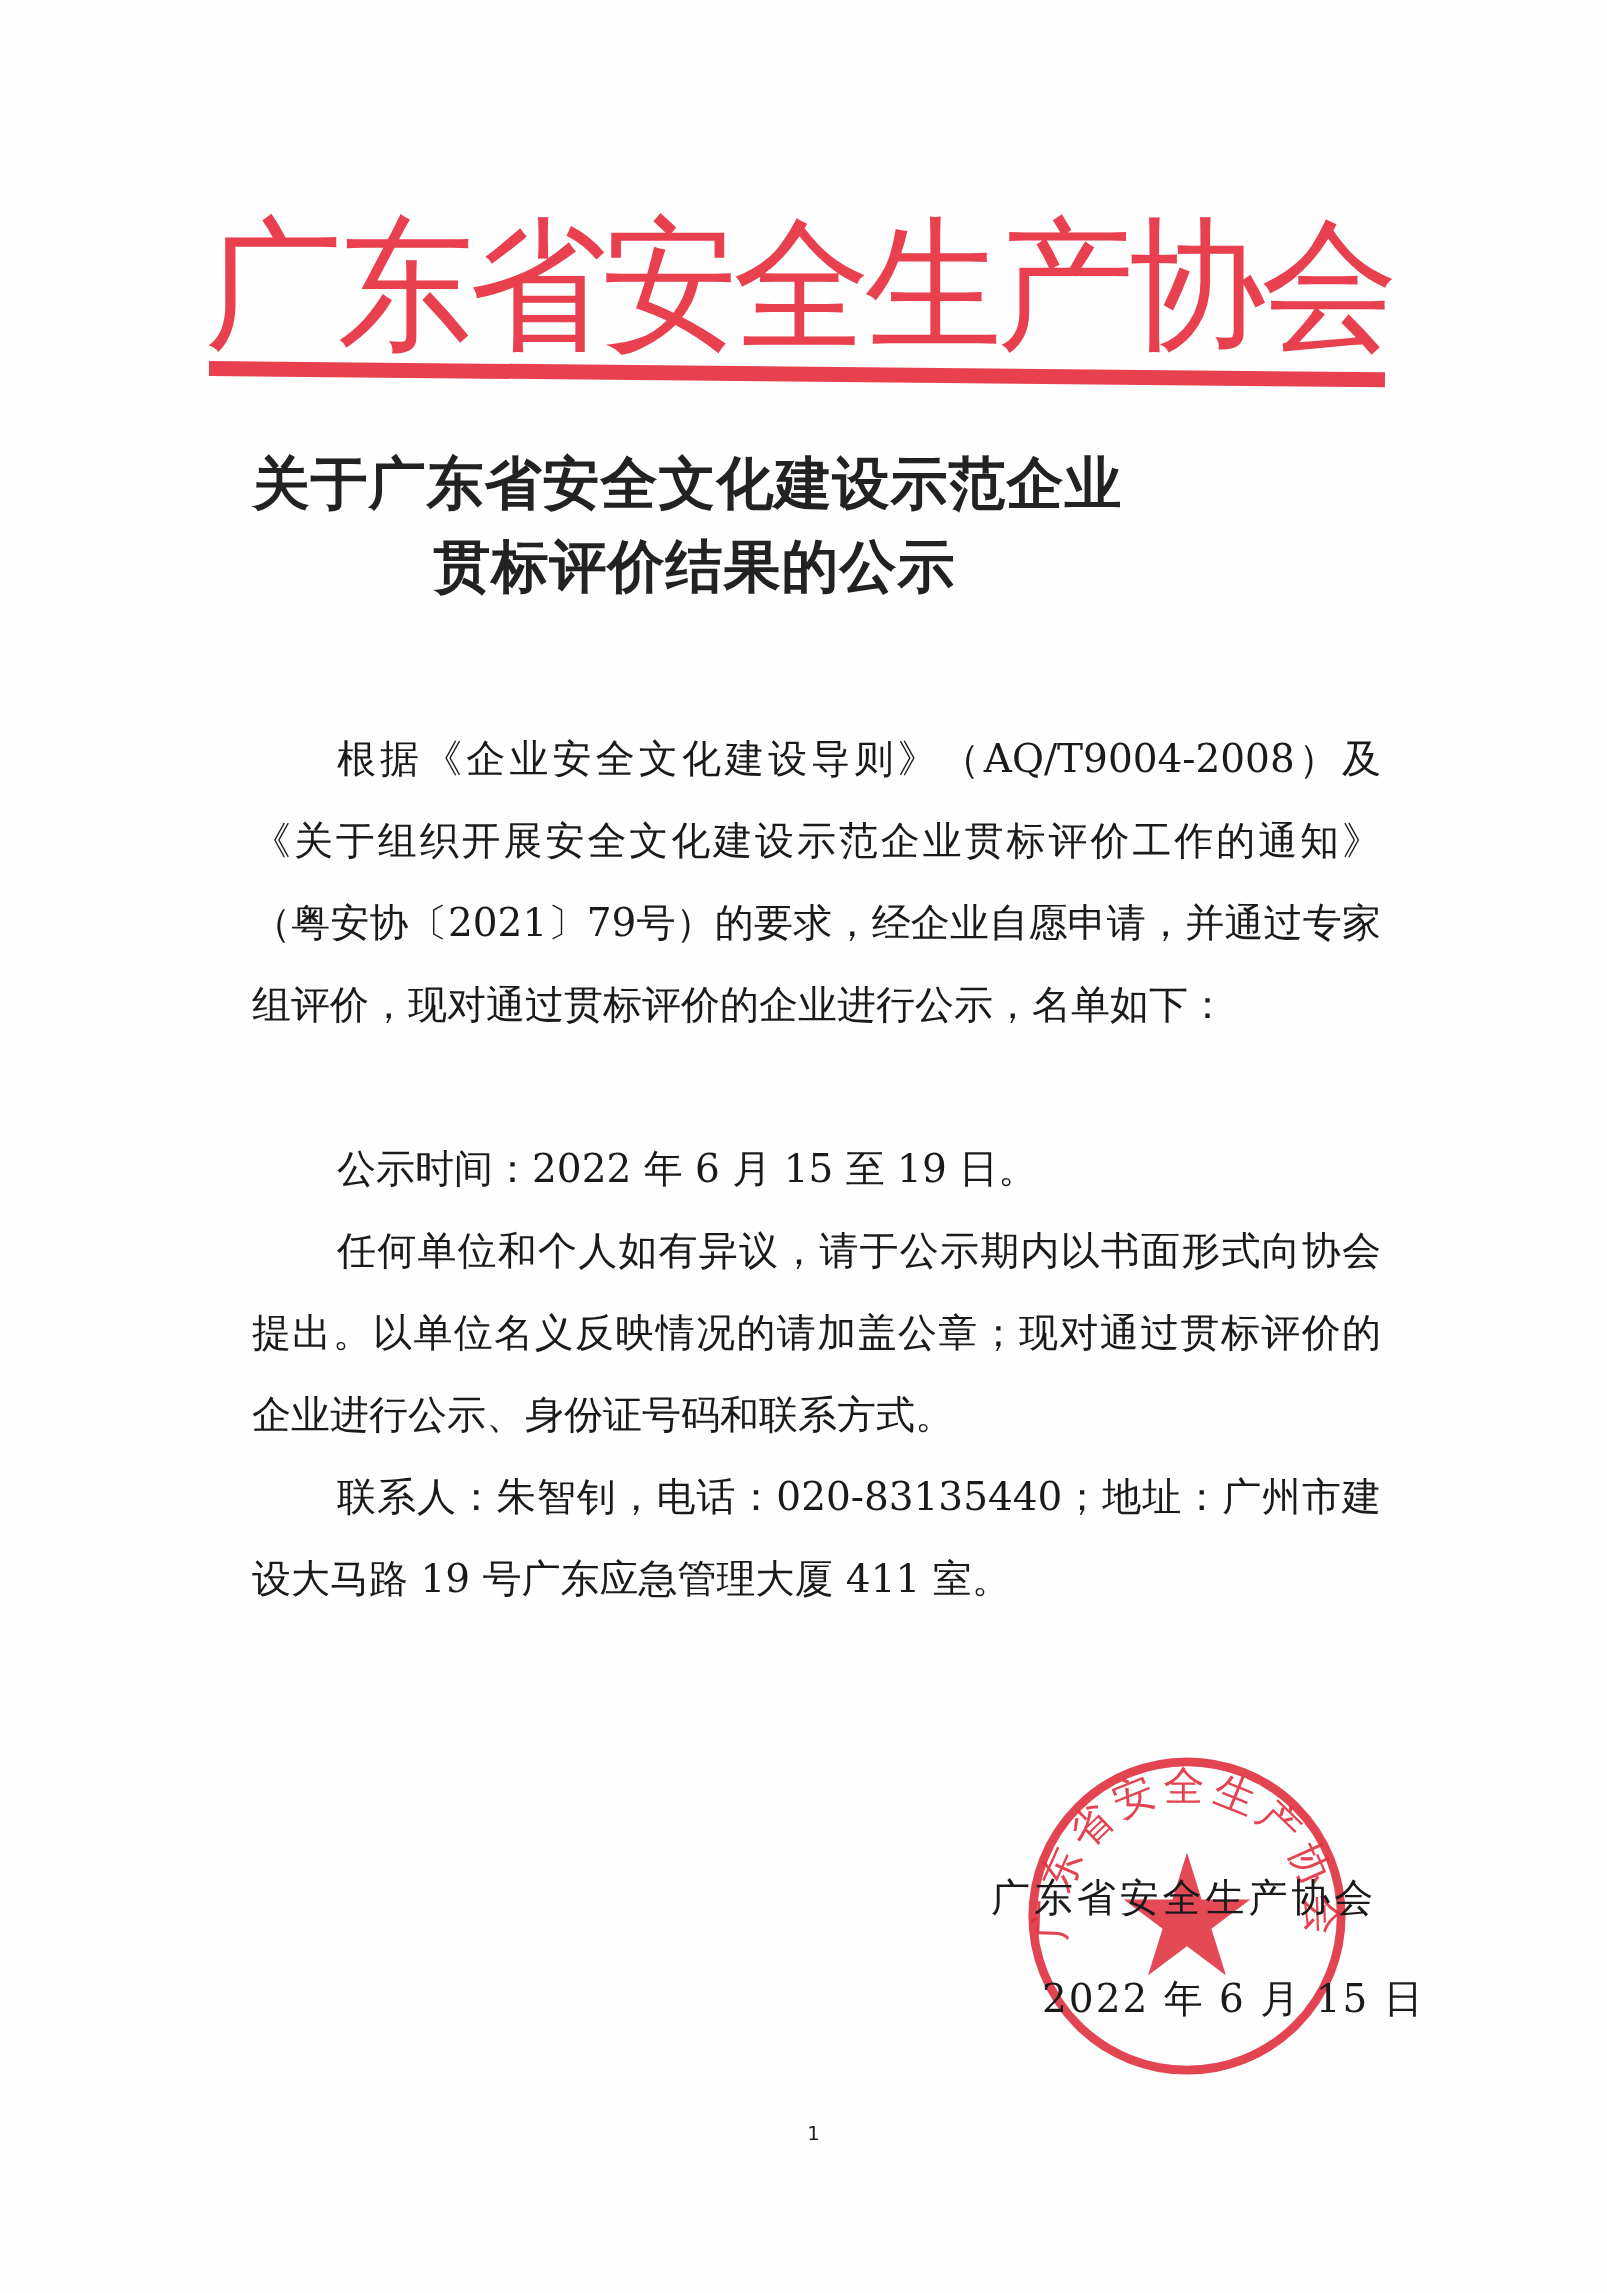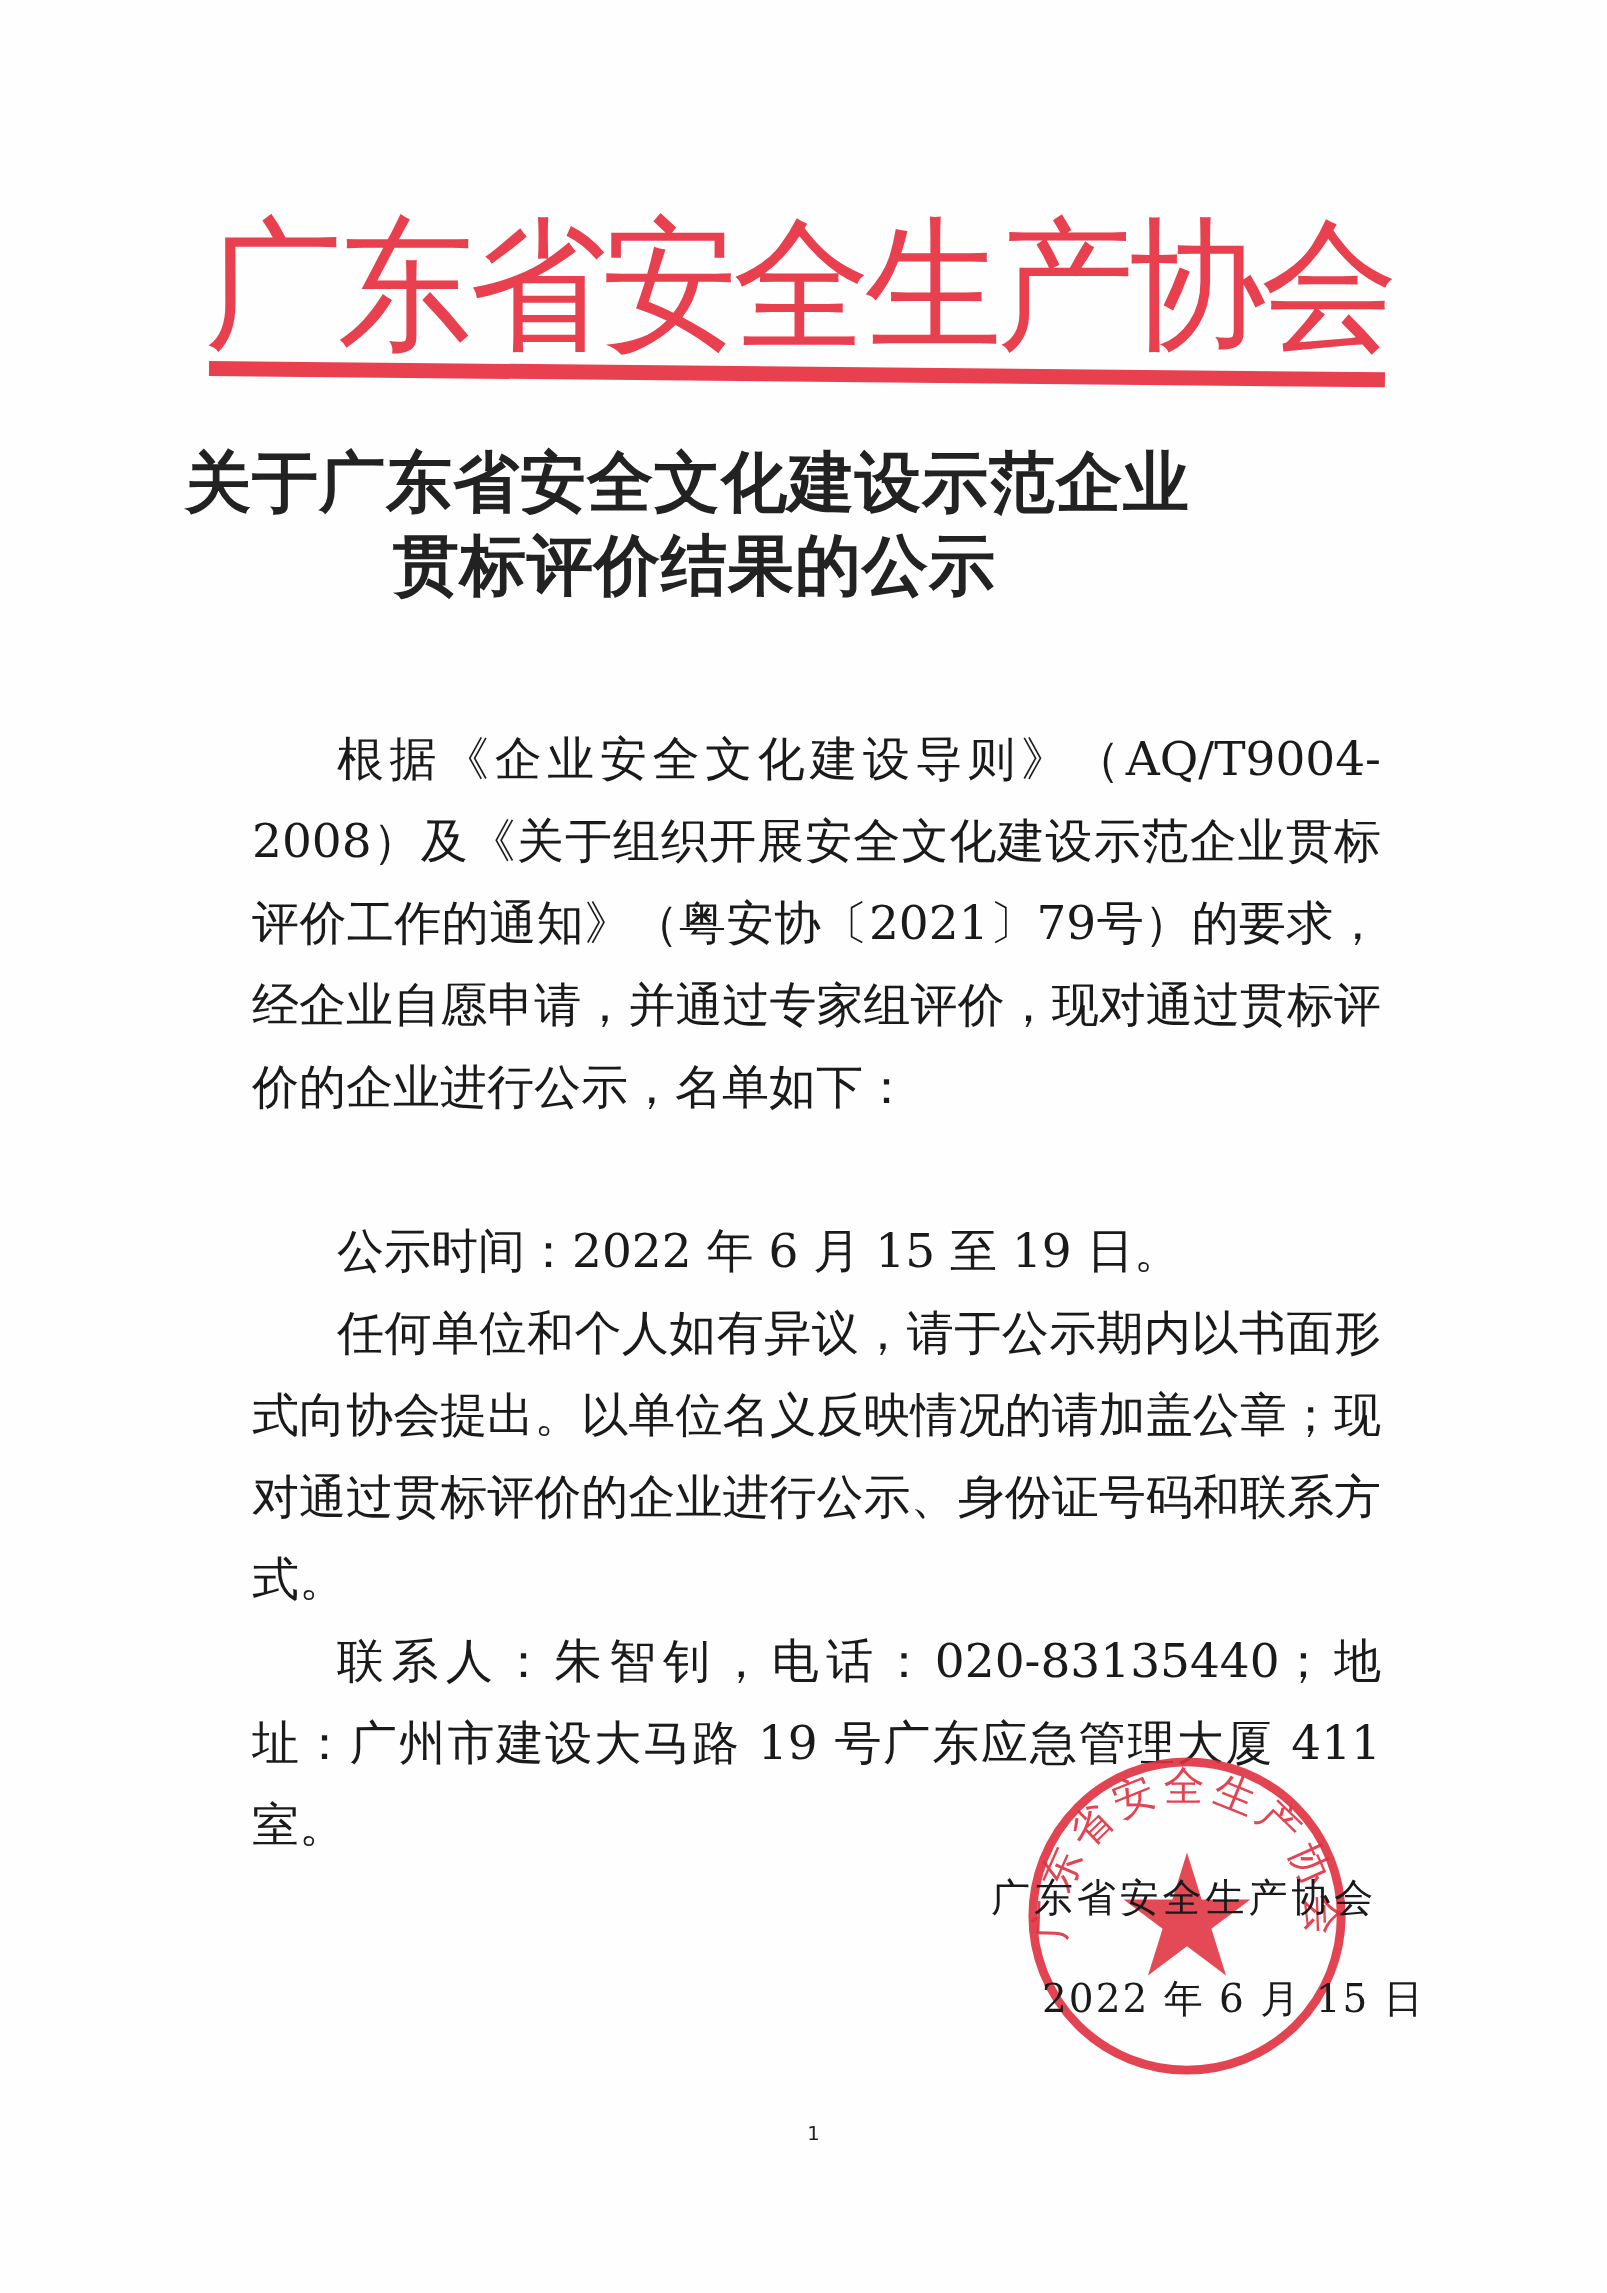--- a/index.html
+++ b/index.html
@@ -9,27 +9,27 @@
 
   .masthead { position: absolute; left: 205px; top: 213px; width: 1188px; height: 146px;
               display: flex; justify-content: space-between; align-items: center;
               font-family: "DejaVu Serif", serif; font-size: 137px; line-height: 146px;
               color: #e8404f; transform: scaleY(1.05); }
   .masthead span { display: inline-block; width: 132px; text-align: center; }
   .red-rule { position: absolute; left: 209px; top: 361px; width: 1176px; height: 14.6px;
               background: #e8404f; transform: rotate(0.55deg); transform-origin: left center; }
 
   .title { position: absolute; left: 0; width: 1375px; text-align: center;
-           font-family: "DejaVu Sans", sans-serif; font-weight: bold; font-size: 66px;
+           font-family: "DejaVu Sans", sans-serif; font-weight: bold; font-size: 57px;
            line-height: 68px; color: #222; letter-spacing: 1px; }
   .title.l1 { top: 449px; }
   .title.l2 { top: 532px; padding-left: 7px; }
 
   .body-text { position: absolute; left: 252px; width: 1129px;
-               font-family: "DejaVu Serif", "Liberation Serif", serif; font-size: 47px;
+               font-family: "DejaVu Serif", "Liberation Serif", serif; font-size: 39px;
                line-height: 82px; color: #1a1a1a; text-align: justify; text-justify: inter-character; }
   .para { margin: 0; }
   .para.indent { text-indent: 85px; }
   .blank { height: 82px; }
 
   .sign { position: absolute; font-family: "DejaVu Serif", serif; font-size: 39px; color: #1a1a1a; z-index: 3; }
   .sign.org { left: 991px; top: 1871px; letter-spacing: 3.9px; }
   .sign.date { left: 1042px; top: 1972px; letter-spacing: 2px; }
 
   .seal { position: absolute; left: 1026px; top: 1755px; width: 322px; height: 322px; z-index: 2; }

